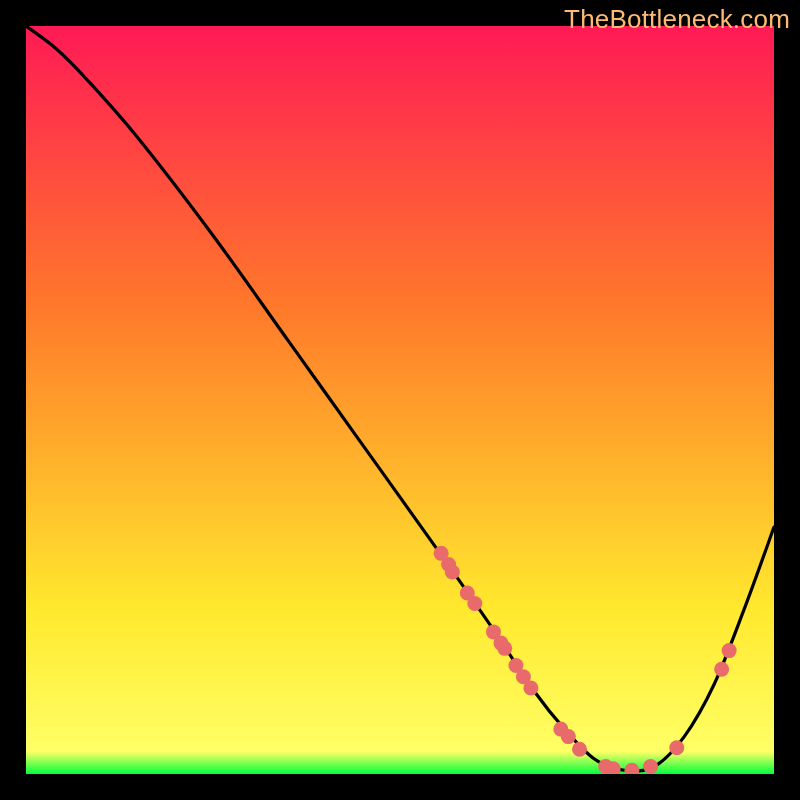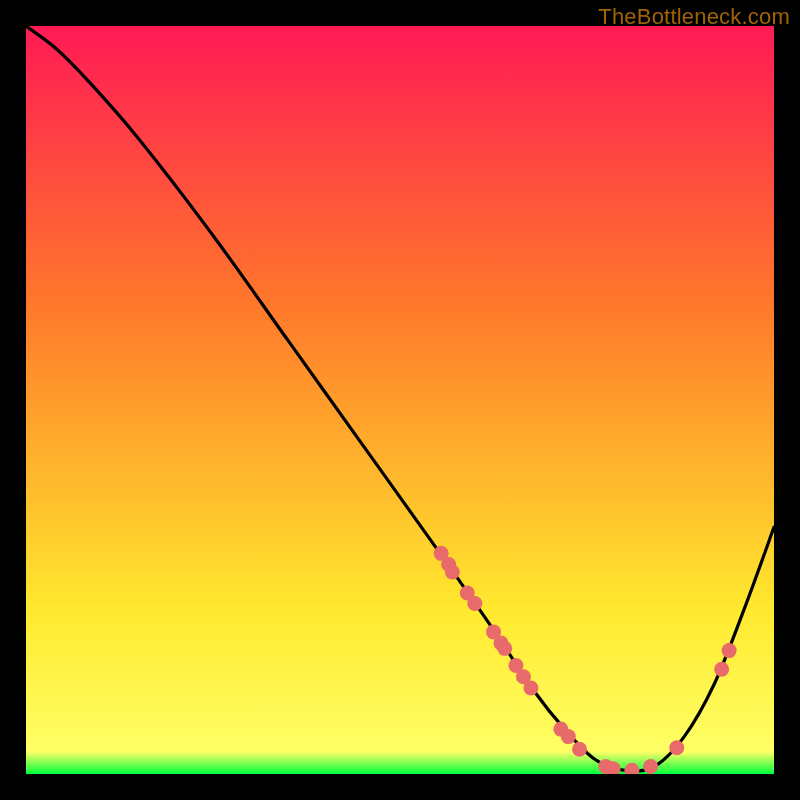--- a/index.html
+++ b/index.html
@@ -23,22 +23,22 @@
     position: absolute;
     left: 0;
     top: 0;
     width: 748px;
     height: 748px;
   }
   .watermark {
     position: absolute;
     top: 4px;
     right: 10px;
-    color: #a16207;
-    font-size: 22px;
+    color: #fdba74;
+    font-size: 26px;
     font-weight: 500;
     letter-spacing: 0.2px;
     user-select: none;
   }
 </style>
 </head>
 <body>
 
 <div class="frame">
   <svg class="plot" viewBox="0 0 748 748" preserveAspectRatio="none">

